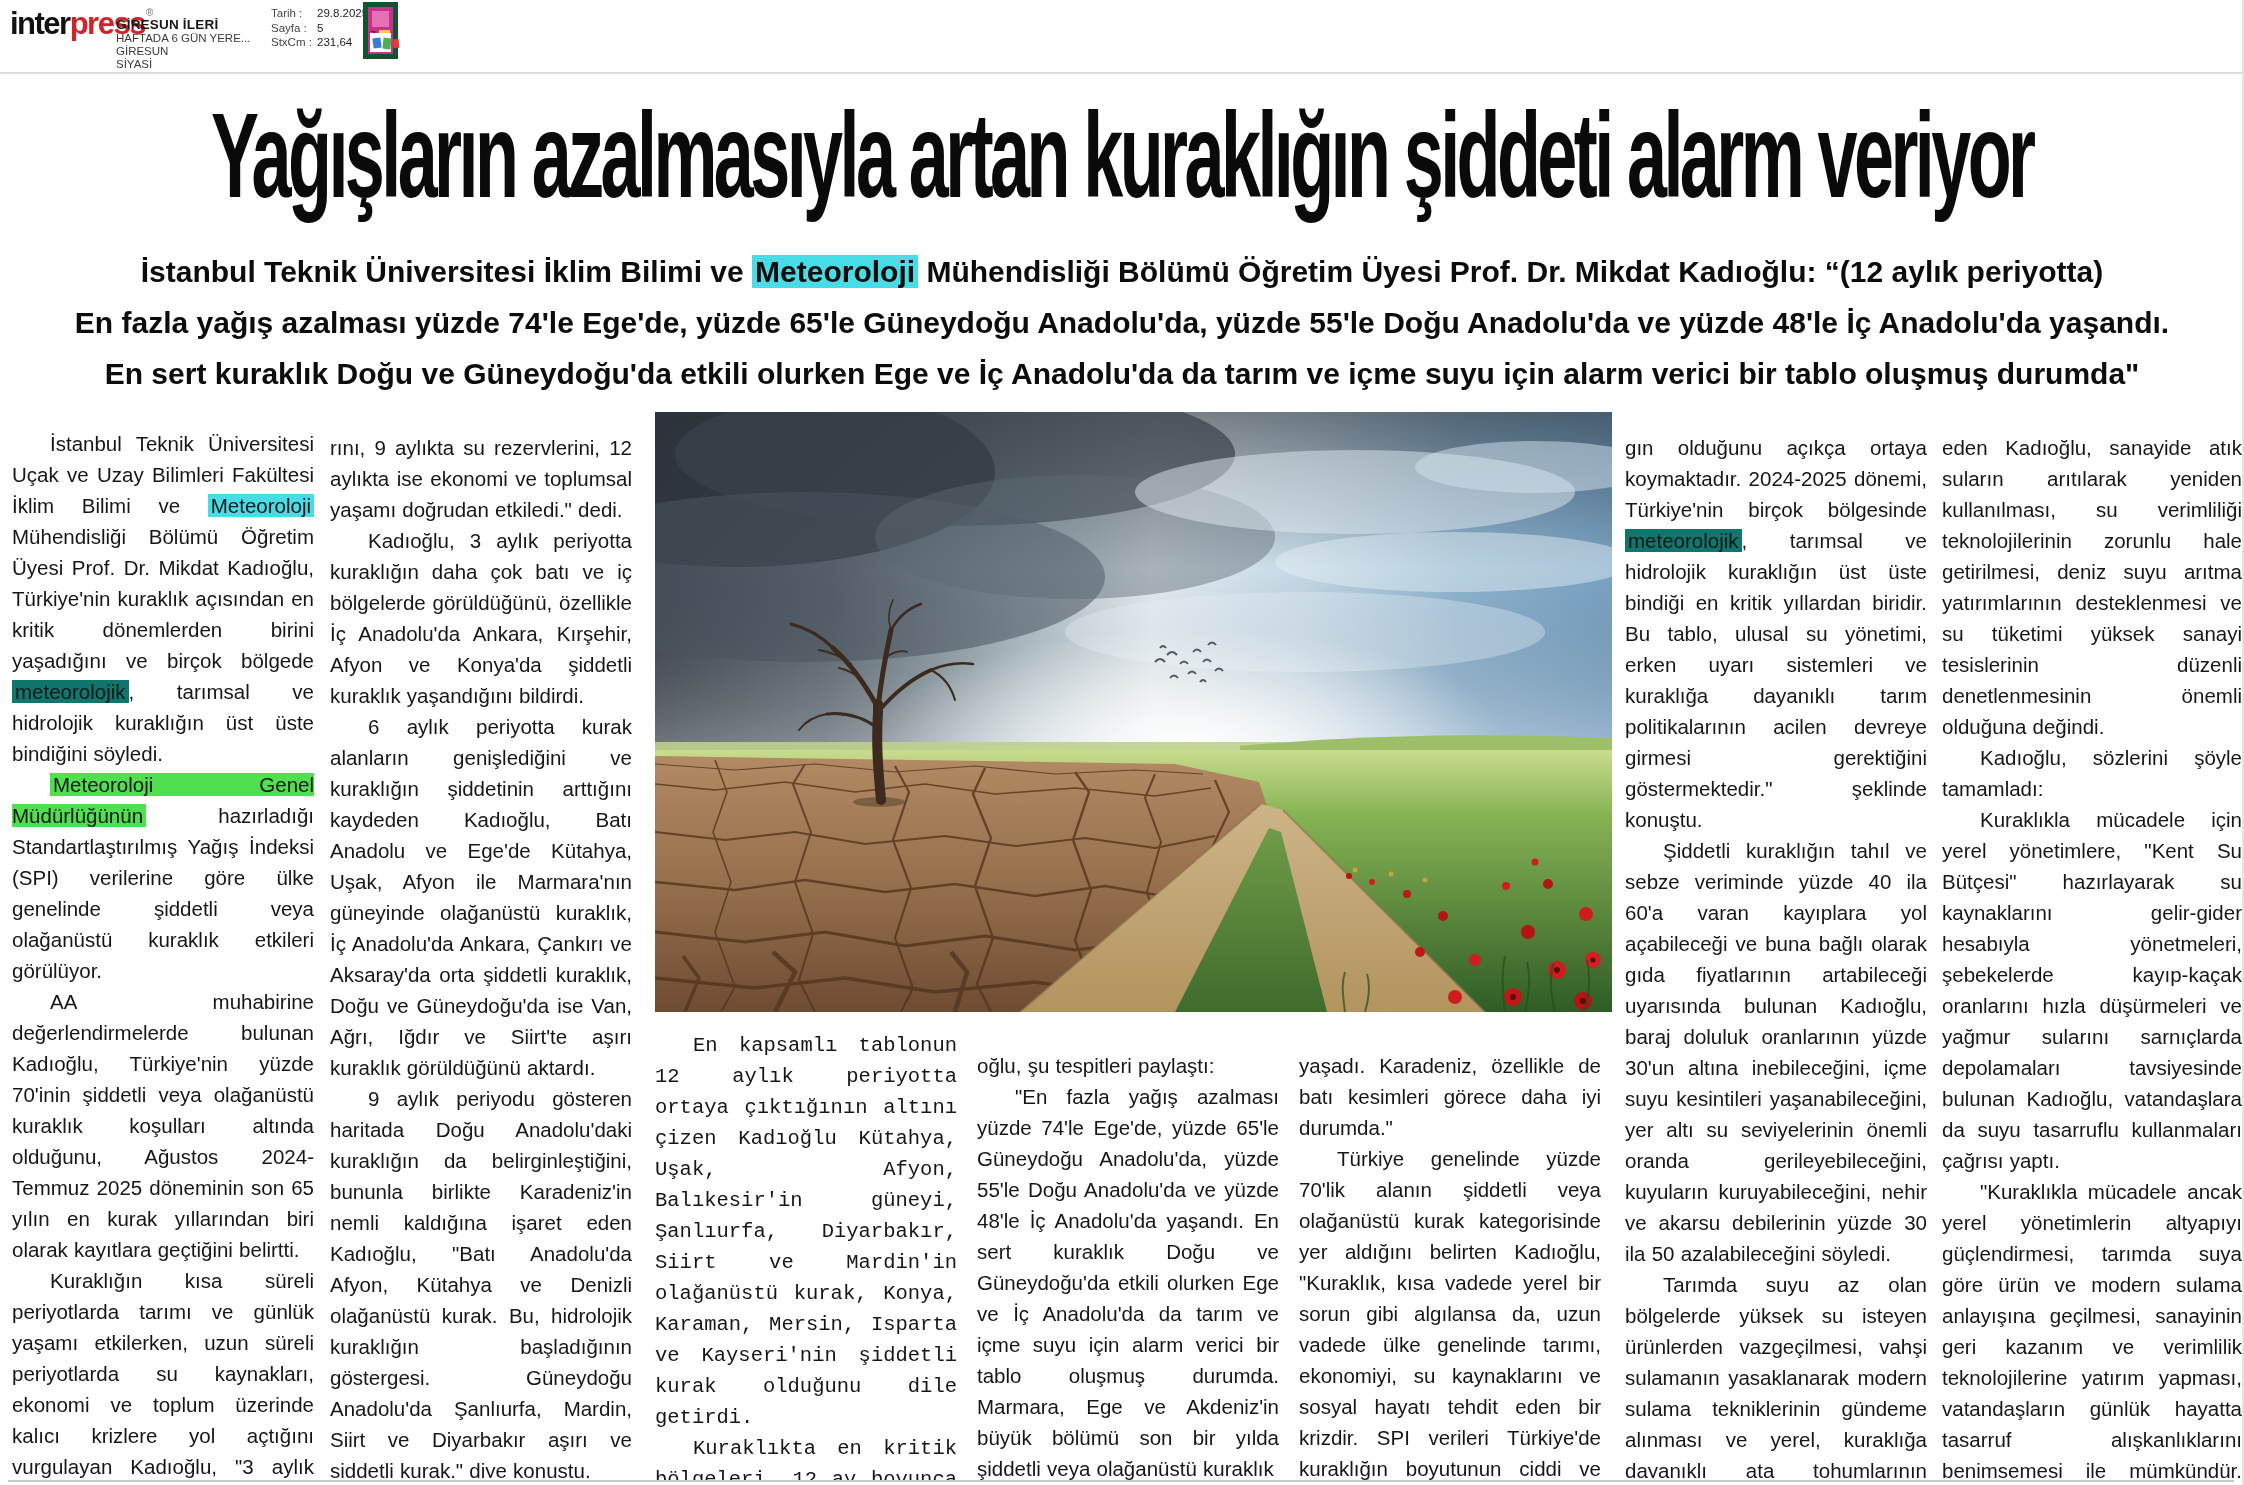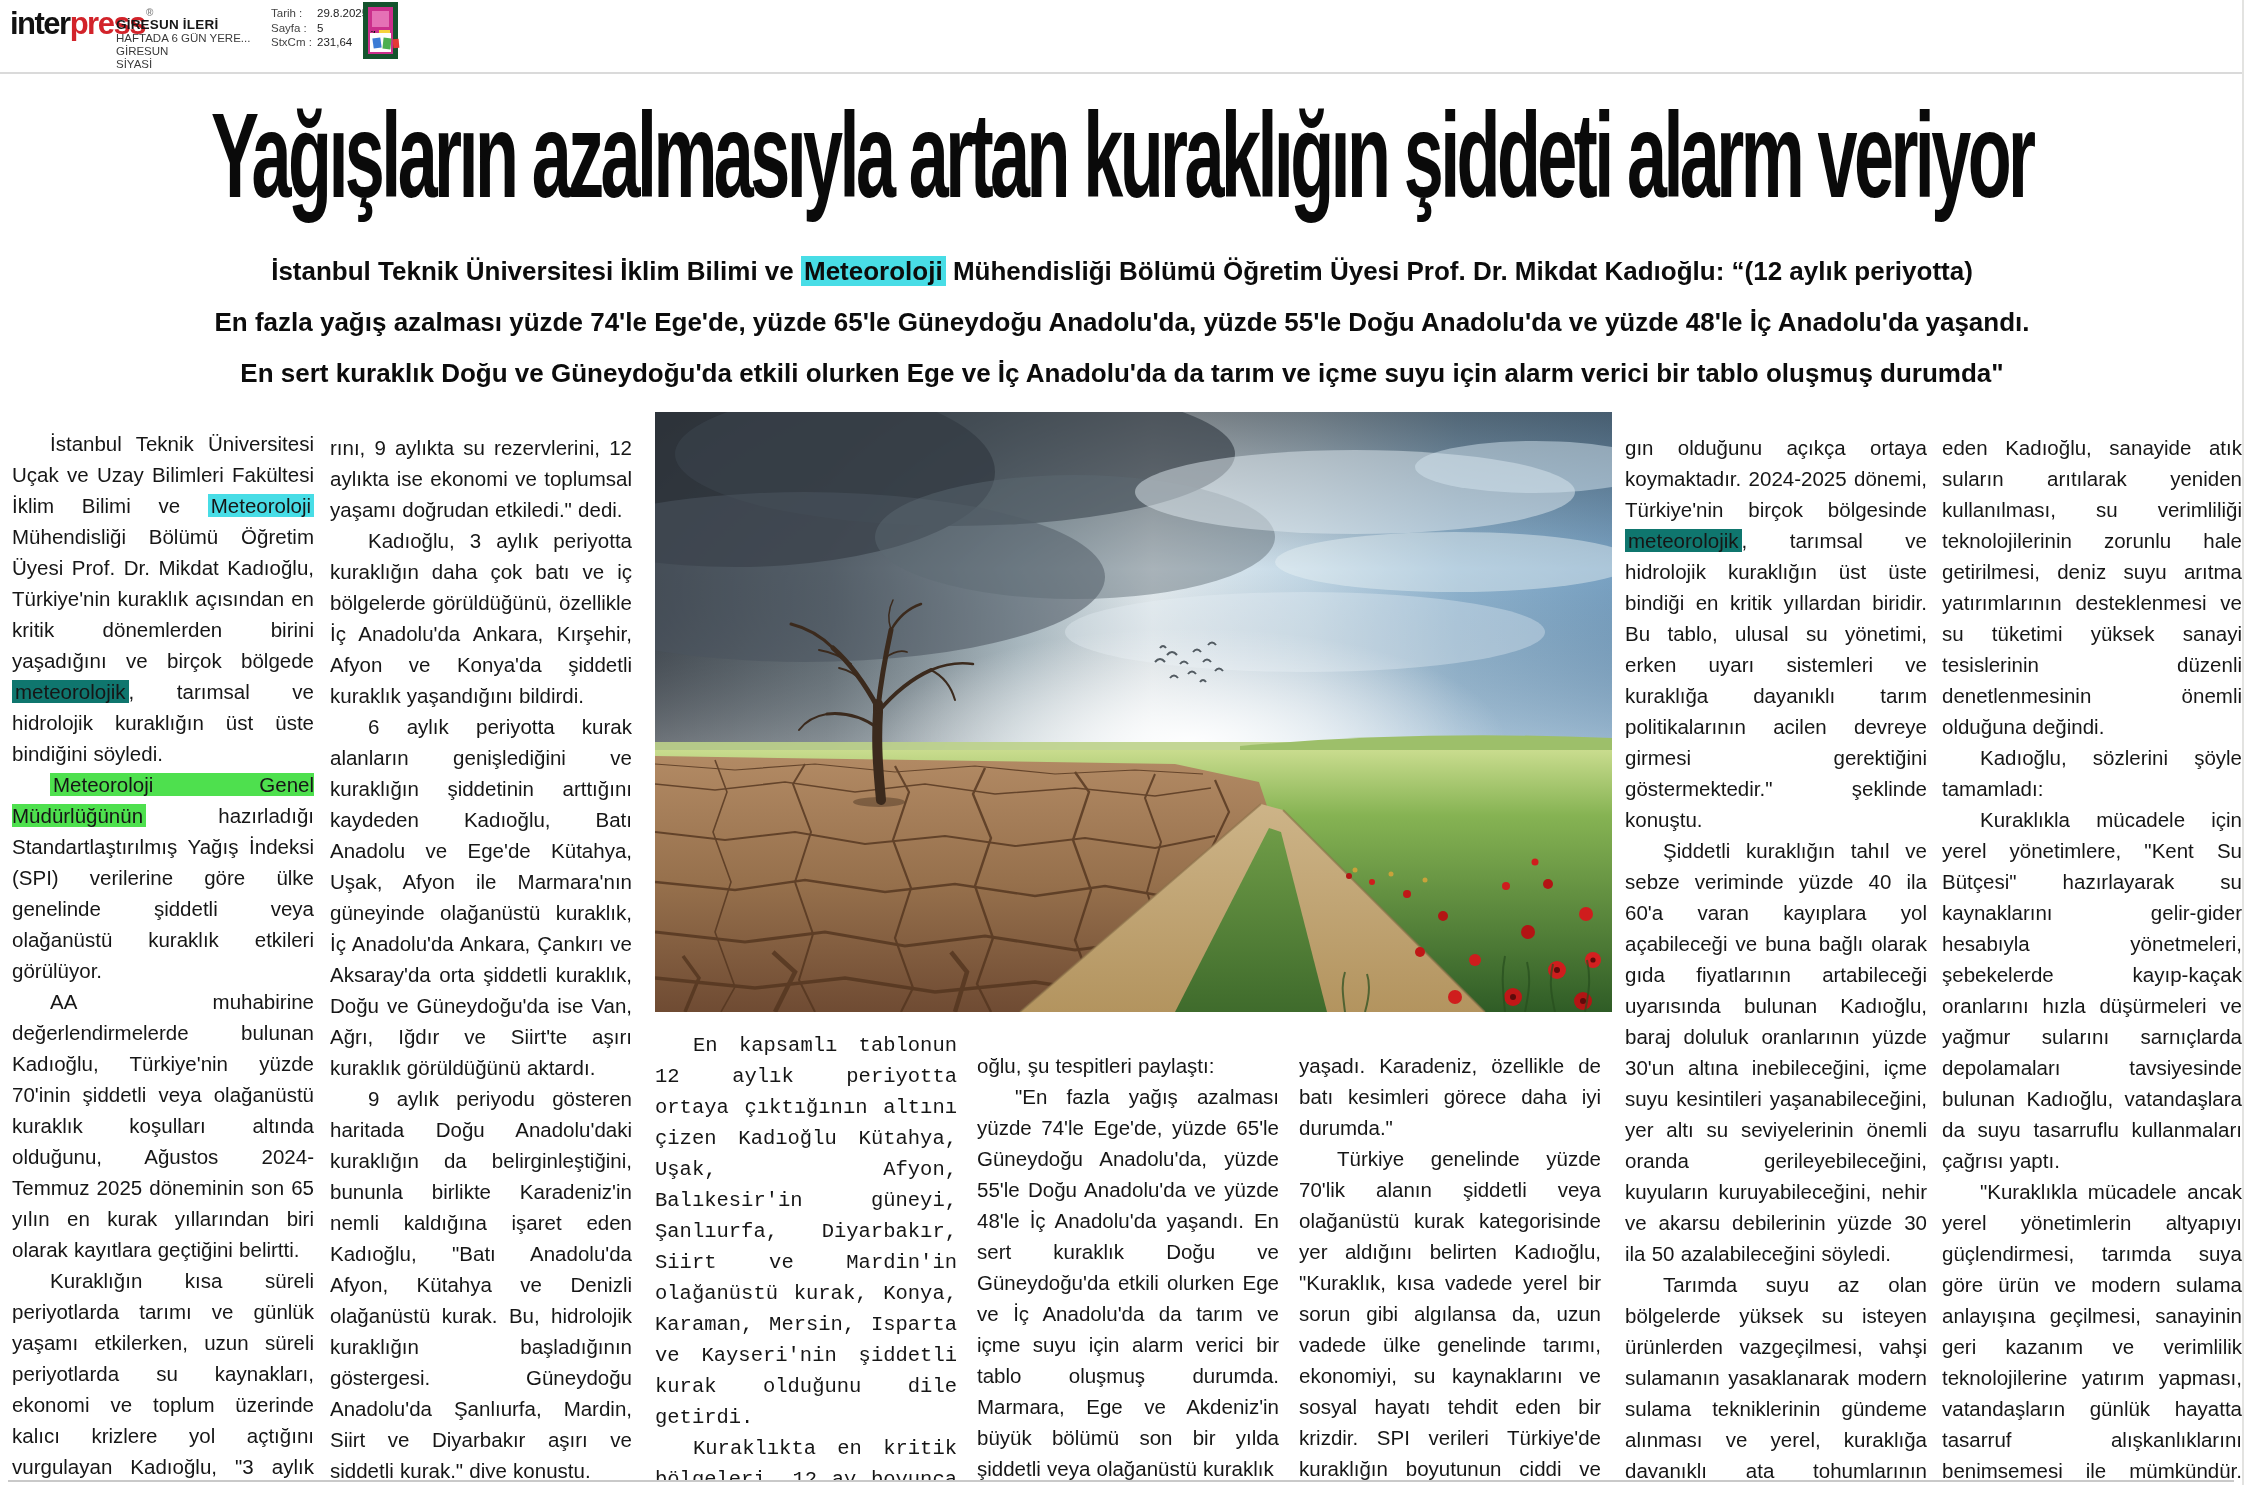--- a/index.html
+++ b/index.html
@@ -29,21 +29,21 @@
   .thumb-body{position:absolute;left:2px;bottom:2px;right:2px;height:19px;background:#fdfdfd;}
   .thumb-sq1{position:absolute;left:3px;bottom:4px;width:8px;height:10px;background:#3a7bd5;transform:rotate(-8deg);}
   .thumb-sq2{position:absolute;left:13px;bottom:3px;width:8px;height:11px;background:#4caf50;transform:rotate(6deg);}
   .thumb-sq3{position:absolute;left:23px;bottom:4px;width:6px;height:9px;background:#e53935;transform:rotate(-5deg);}
   .header-rule{position:absolute;left:0;right:0;top:72px;border-top:2px solid #dadada;}
 
   
   .headline{position:absolute;left:0;top:82px;width:2244px;height:162px;display:flex;justify-content:center;align-items:flex-start;}
   .headline-inner{display:inline-block;font-size:120px;line-height:1.22;font-weight:bold;letter-spacing:-6px;white-space:nowrap;color:#0a0a0a;transform:scaleX(.60);transform-origin:center top;}
   .subhead{position:absolute;left:0;top:246px;width:2244px;text-align:center;font-weight:bold;color:#0c0c0c;}
-  .sub-line{font-size:26px;line-height:51px;white-space:nowrap;}
+  .sub-line{font-size:30px;line-height:51px;white-space:nowrap;}
 
   
   .hl{padding:0 3px;}
   .hl-cyan{background:#48dde6;}
   .hl-orange{background:#0f766e;}
   .hl-green{background:#4ee04e;}
 
   
   .body-col{position:absolute;top:412px;width:302px;height:1066px;overflow:hidden;
     text-align:justify;font-size:20.5px;line-height:31px;color:#161616;word-spacing:.5px;}

